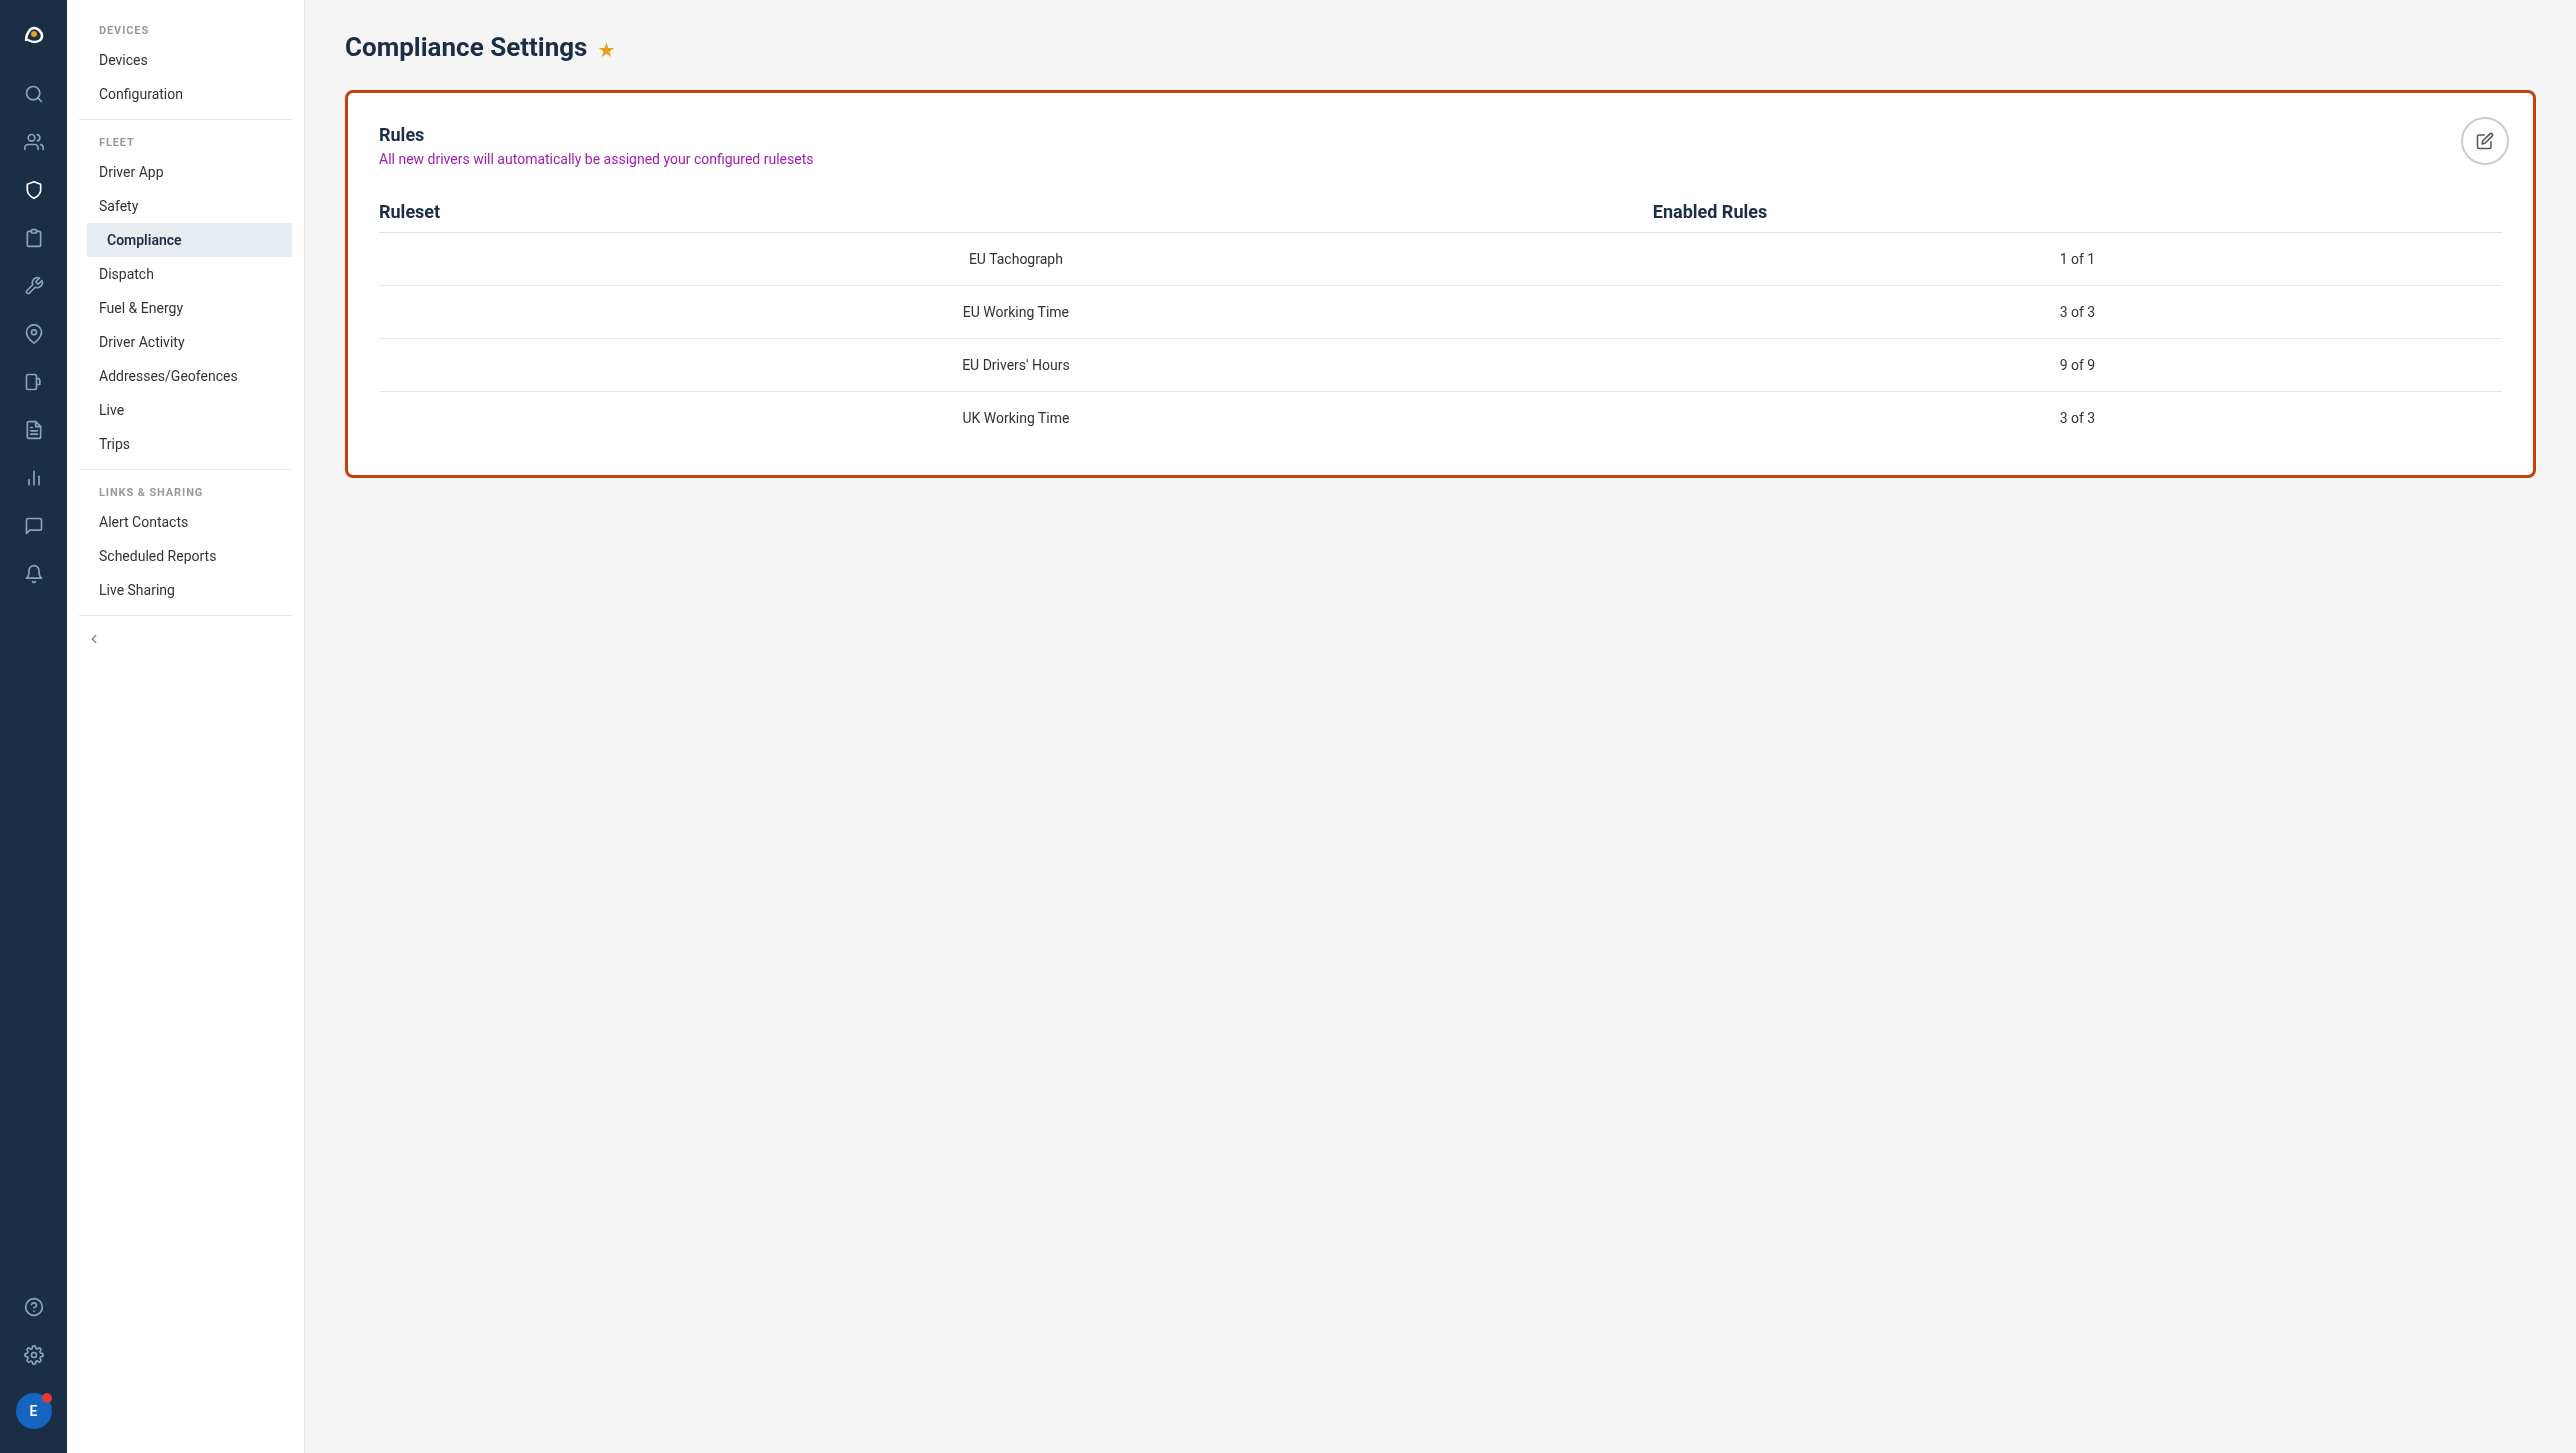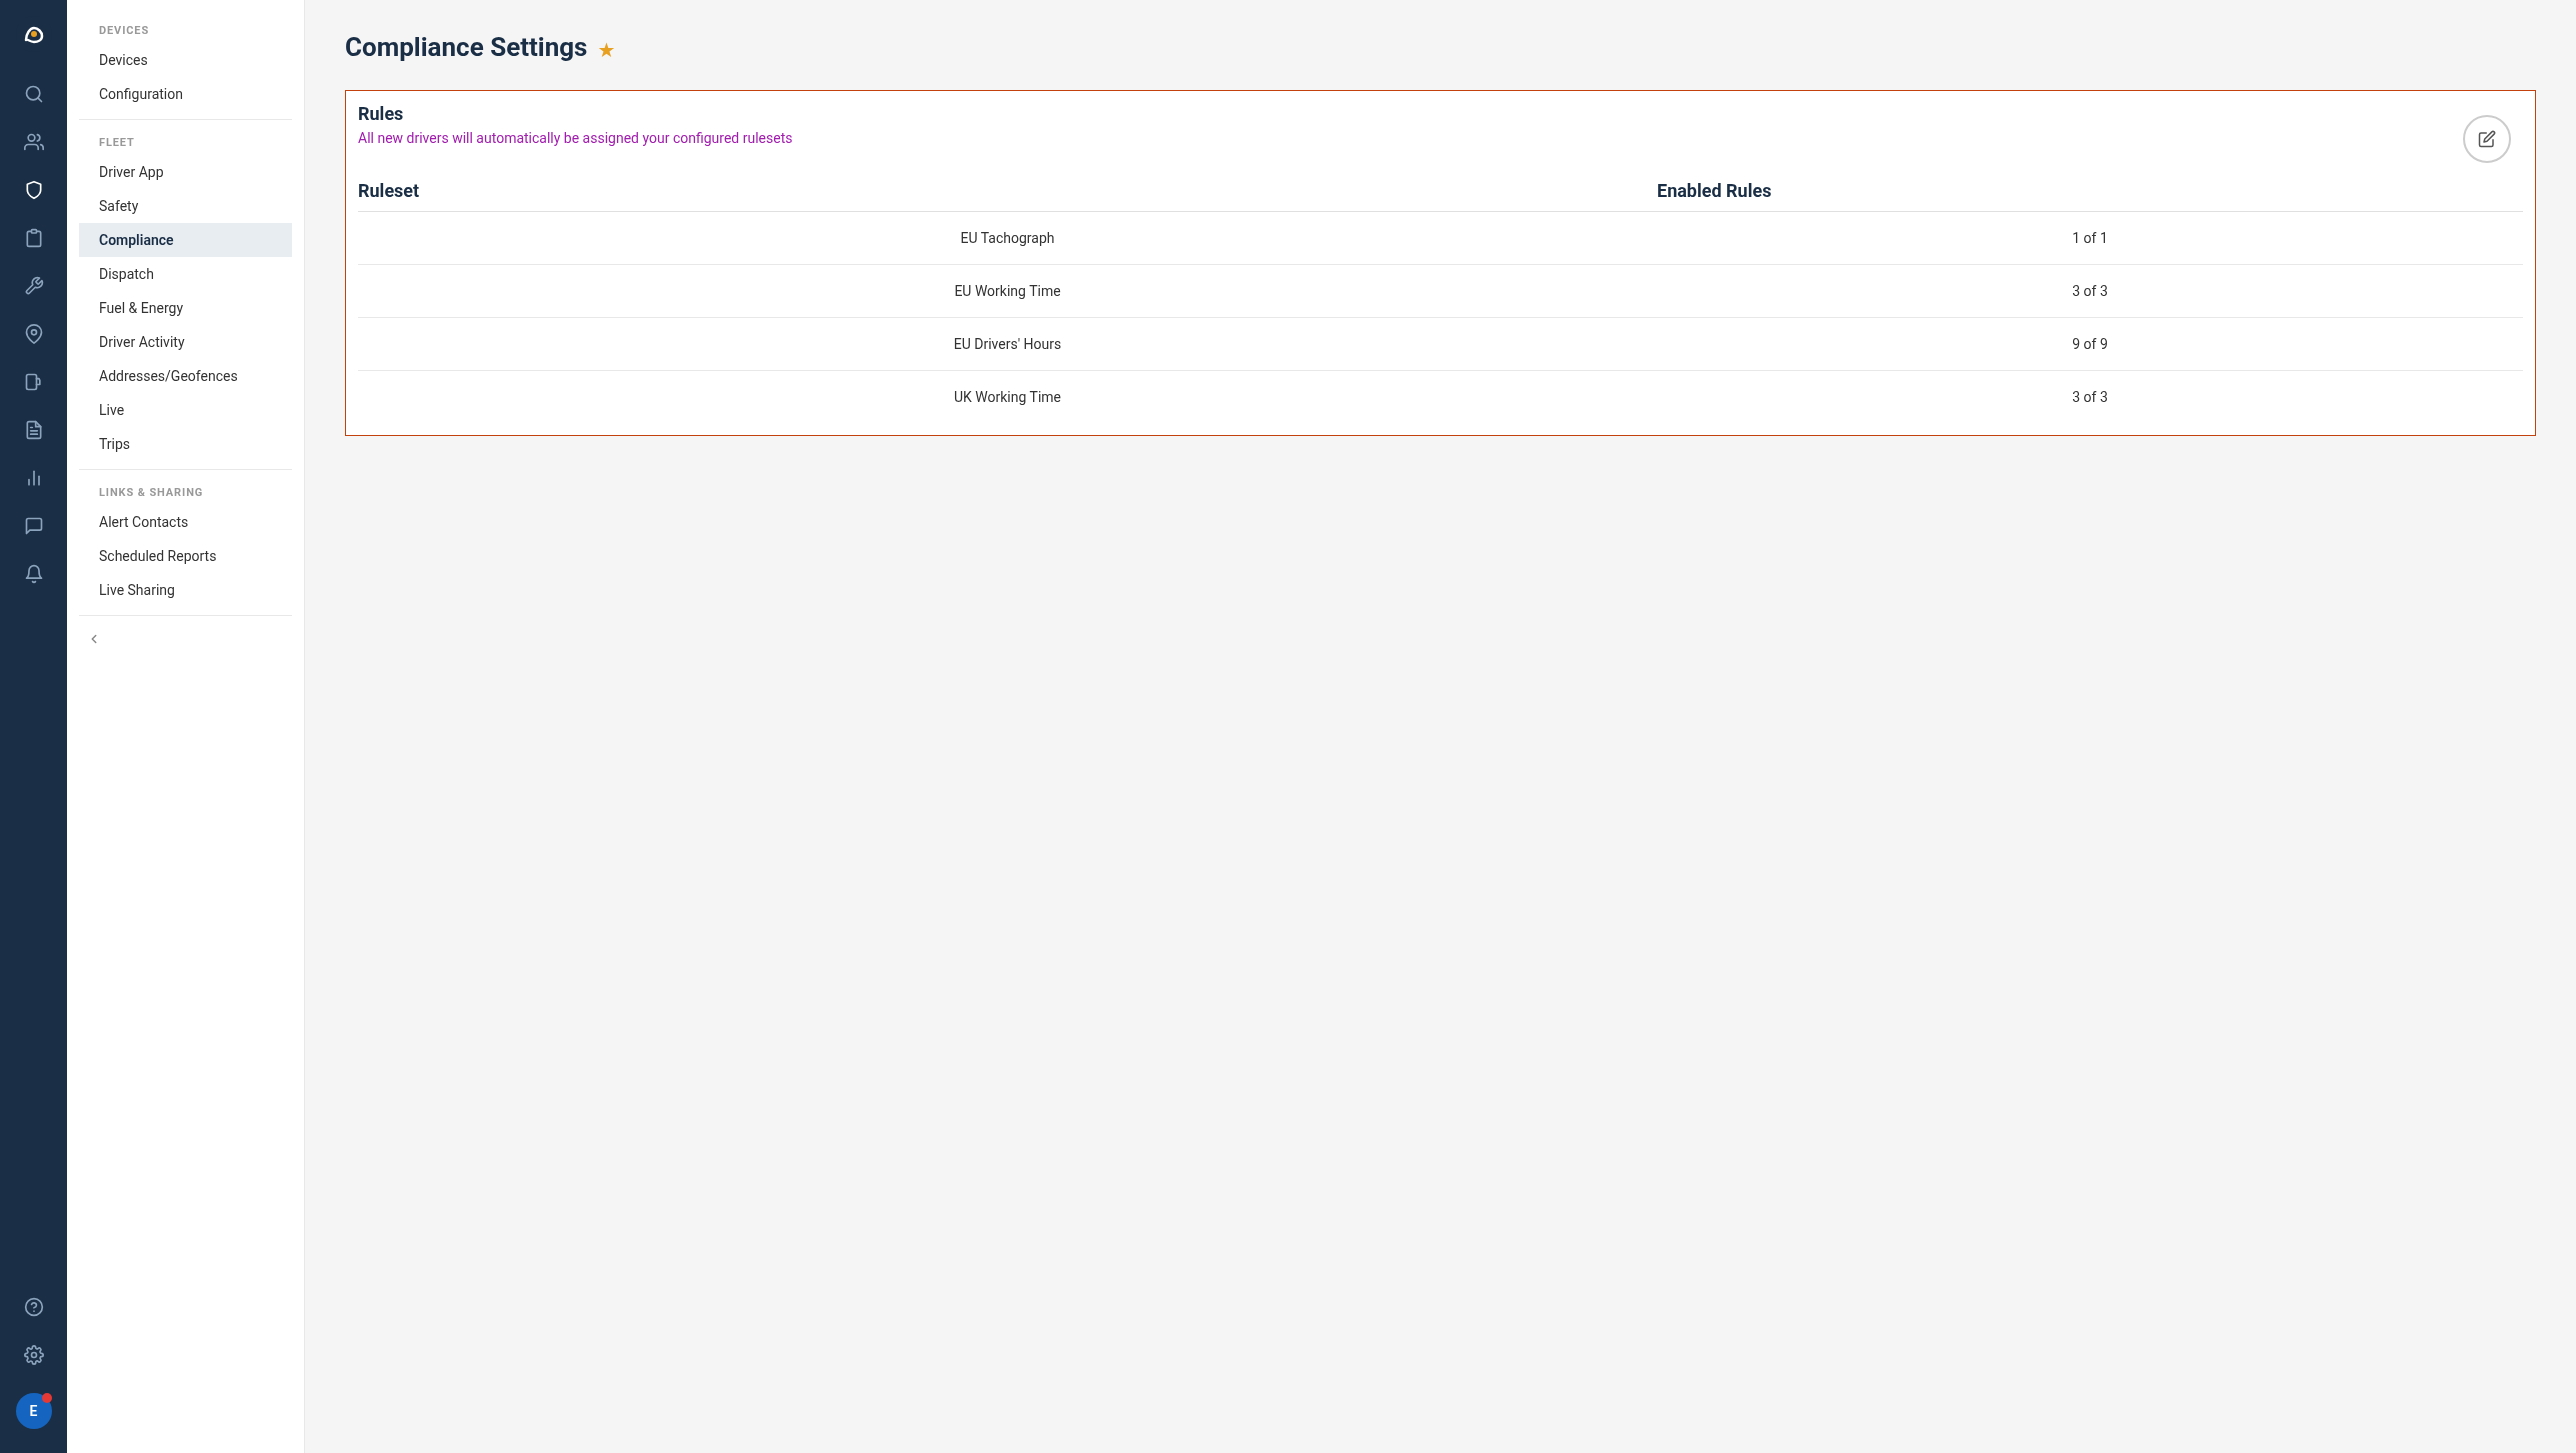--- a/index.html
+++ b/index.html
@@ -81,21 +81,21 @@
       text-transform: uppercase;
     }
     .nav-item {
       padding: 9px 20px;
       font-size: 14px;
       color: #333;
       cursor: pointer;
       border-radius: 0;
       display: block;
     }
-    .nav-item.active { background: #e8edf2; font-weight: 600; color: #1a2e45; }
+    .nav-item.active { background: #e8edf2; font-weight: 600; color: #1a2e45; margin-left: 8px; }
     .nav-divider { border: none; border-top: 1px solid #e8e8e8; margin: 8px 0; }
 
     
     .main-content {
       flex: 1;
       overflow-y: auto;
       padding: 32px 40px;
       background: #f5f5f5;
     }
     .page-header {
@@ -111,23 +111,23 @@
     }
     .star-icon {
       color: #e8a020;
       font-size: 20px;
       cursor: pointer;
     }
 
     
     .card {
       background: #fff;
-      border: 1px solid #c2410c;
-      border-radius: 0;
-      padding: 12px;
+      border: 3px solid #c2410c;
+      border-radius: 8px;
+      padding: 31px;
       position: relative;
     }
     .card-title {
       font-size: 18px;
       font-weight: 700;
       color: #1a2e45;
       margin-bottom: 6px;
     }
     .card-subtitle {
       font-size: 14px;

